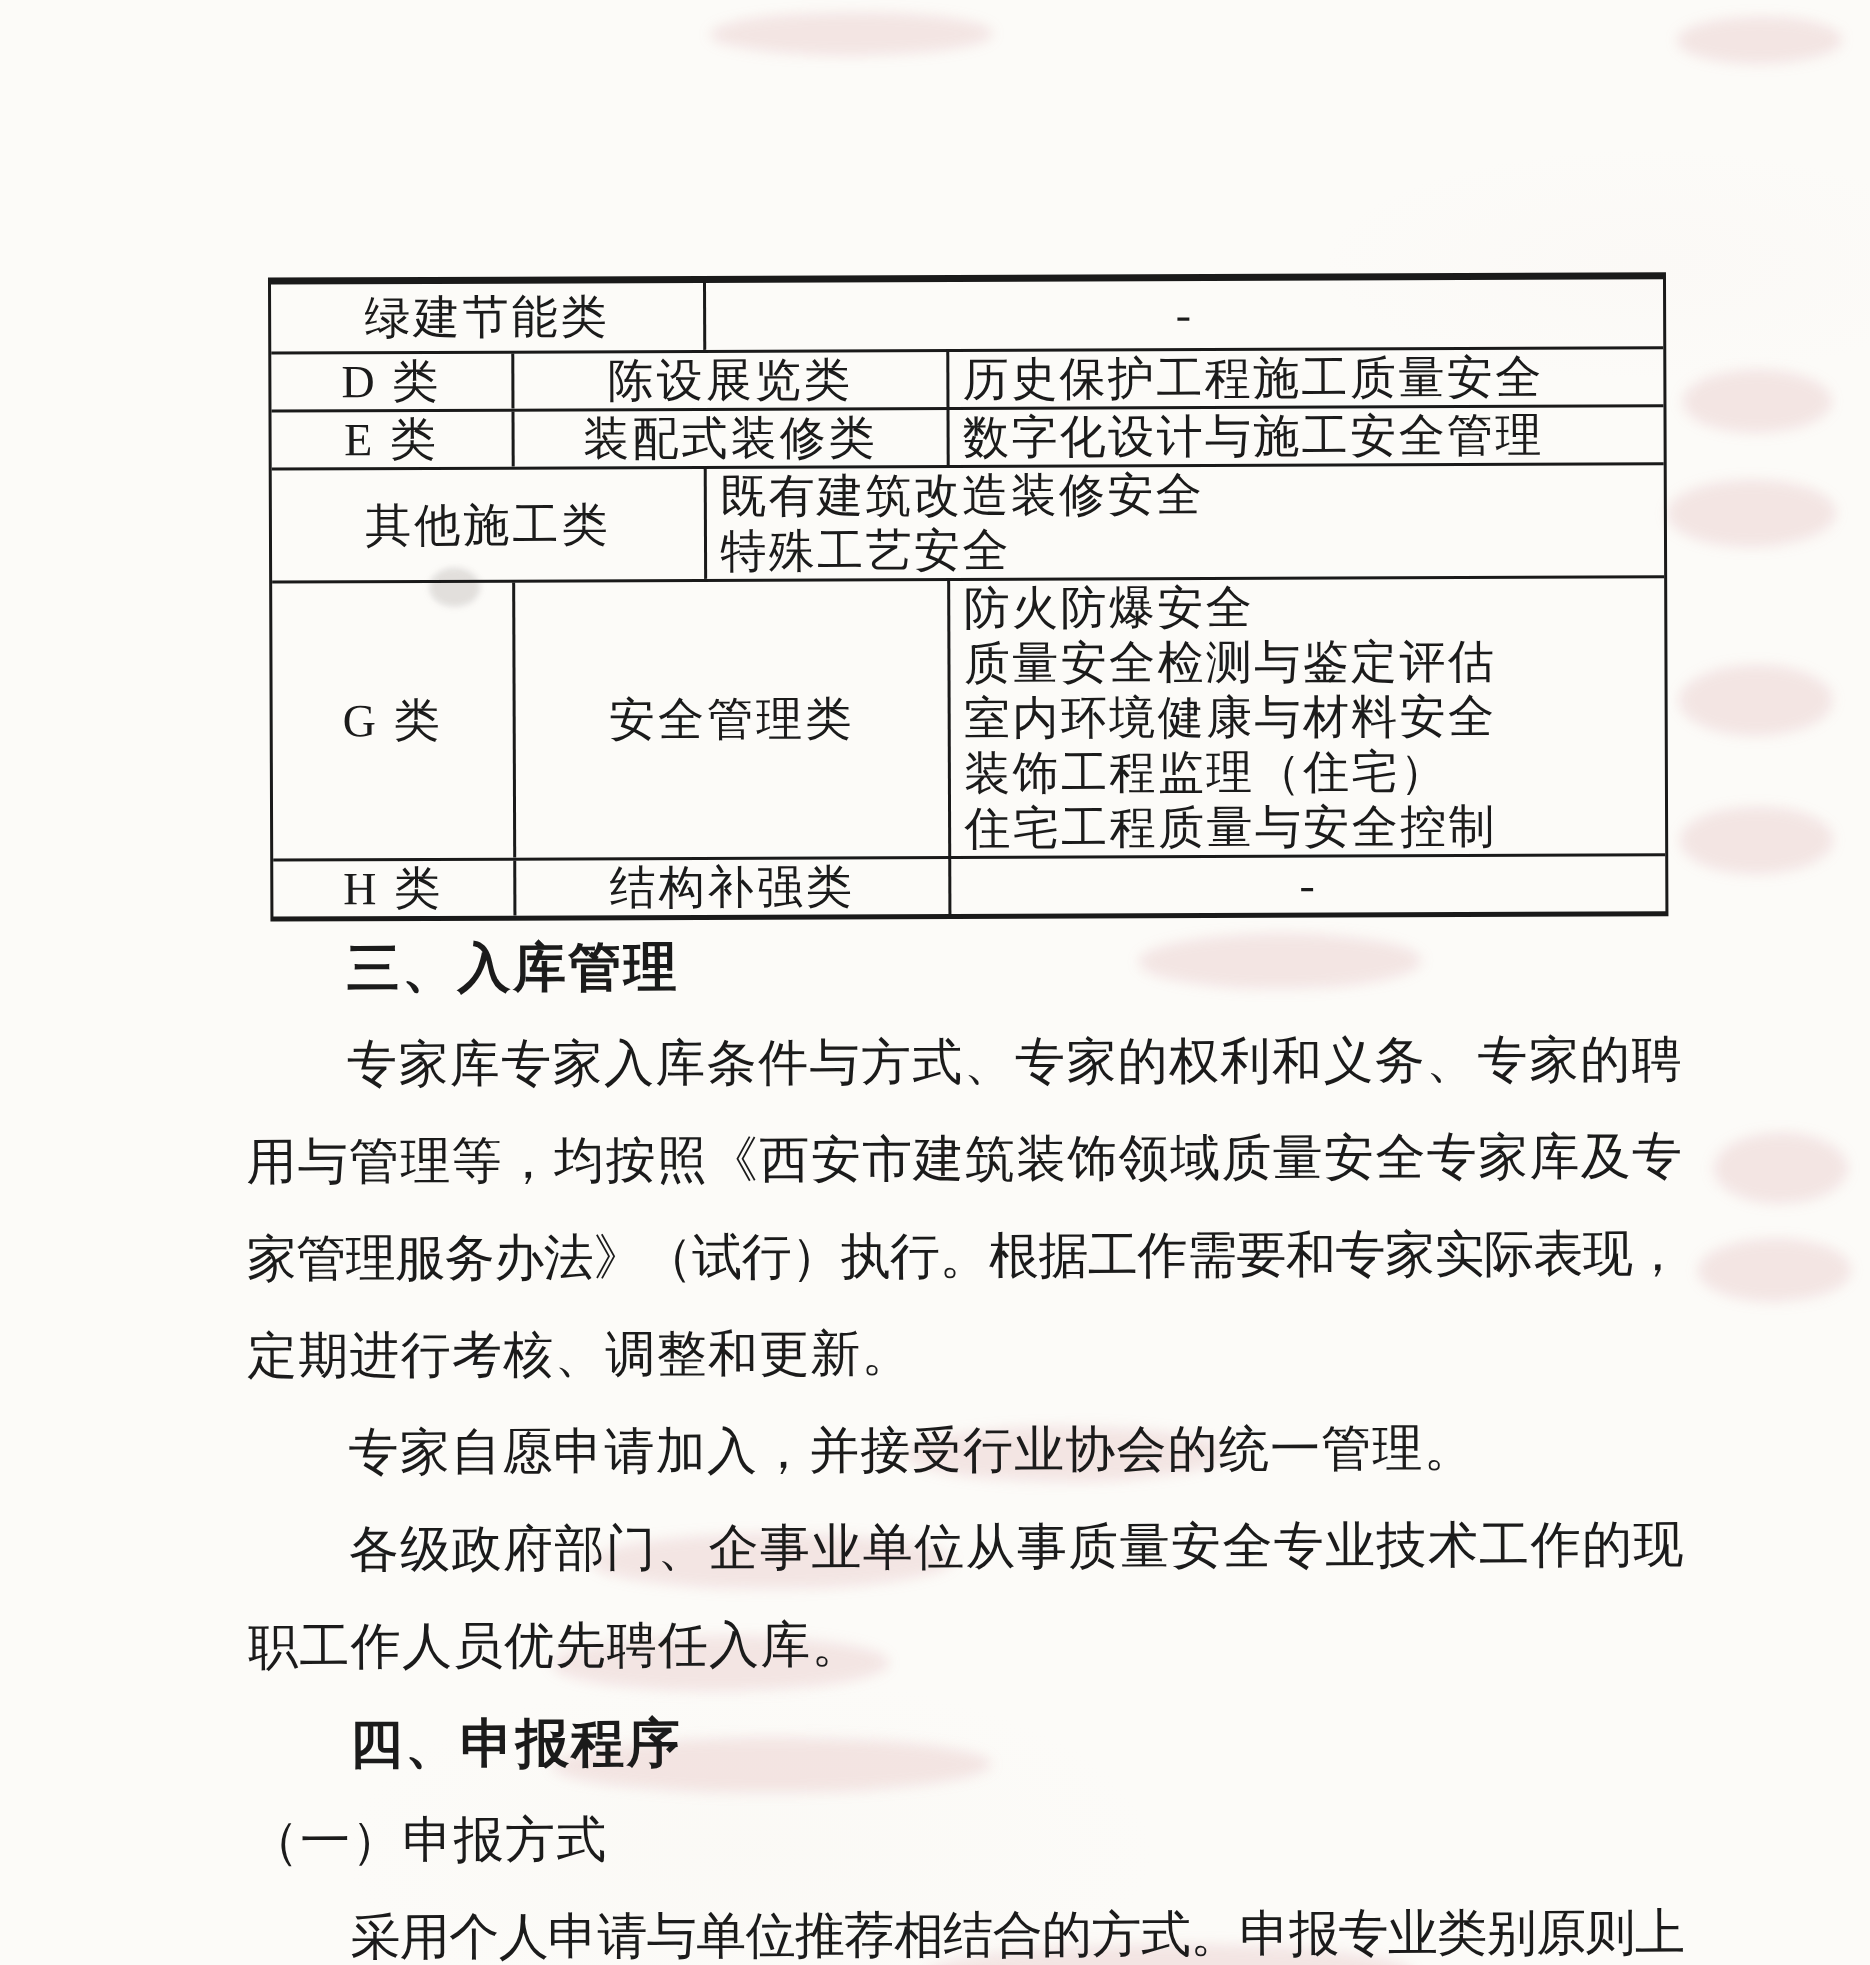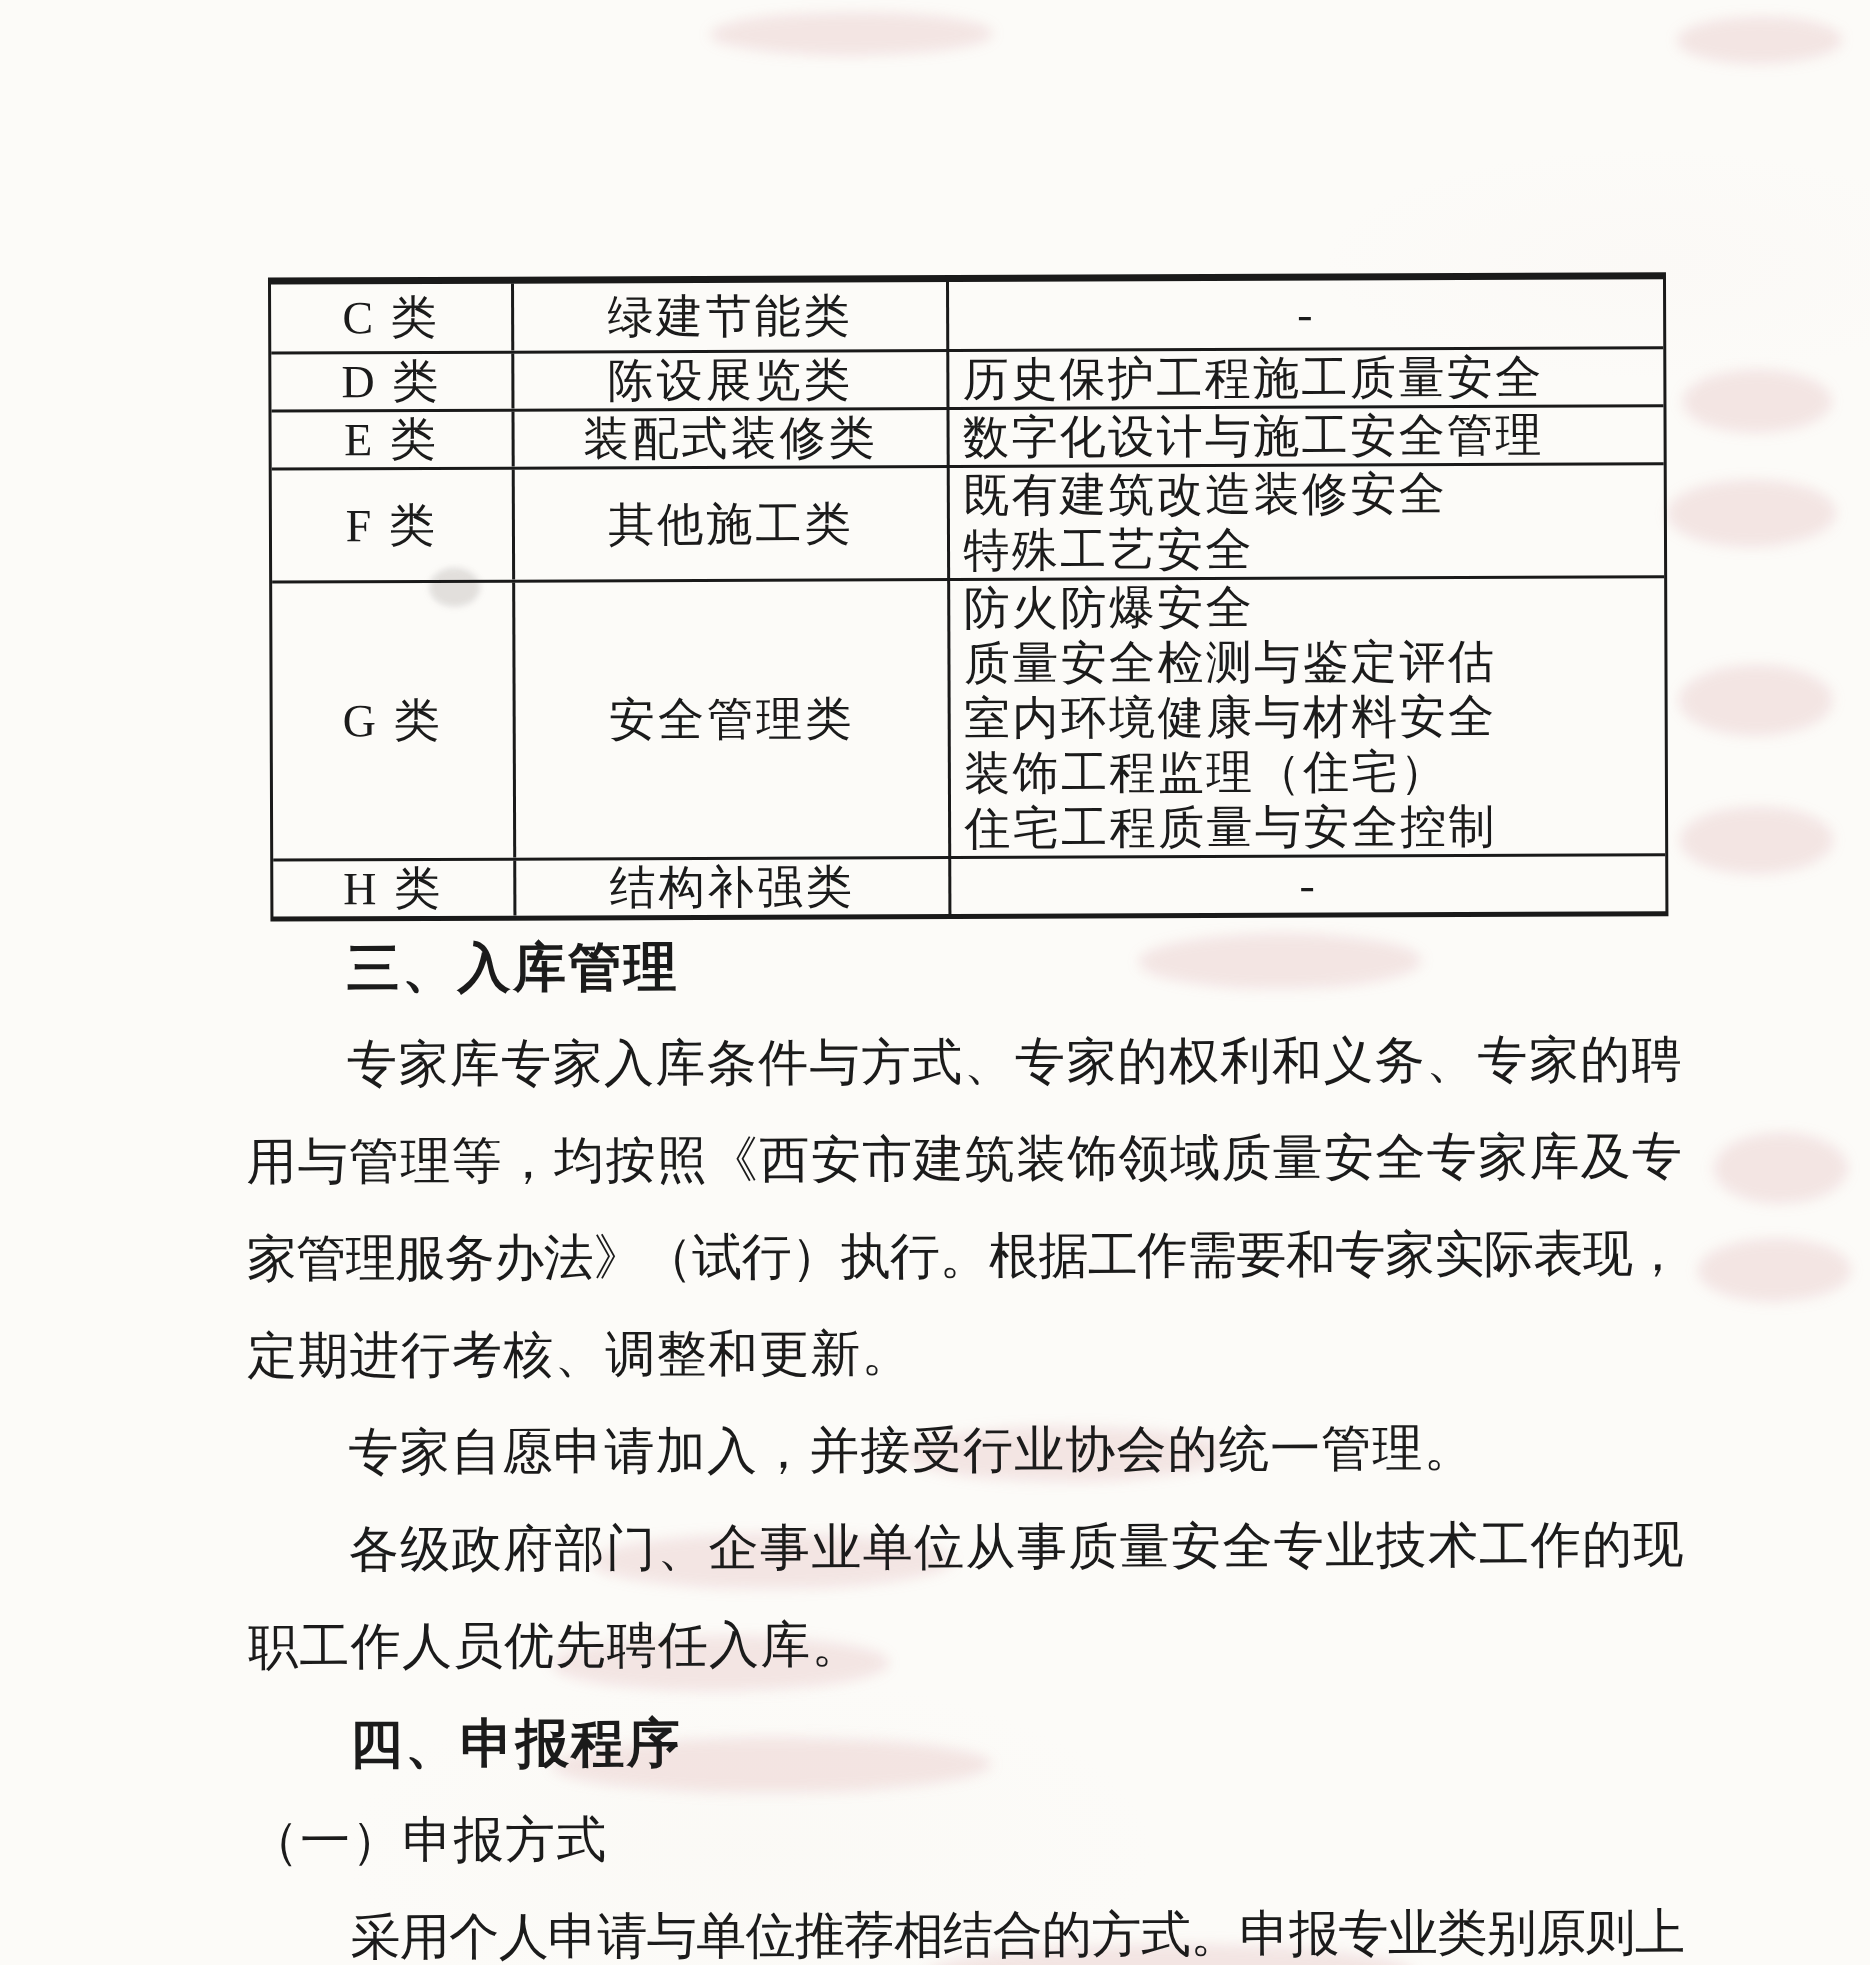--- a/index.html
+++ b/index.html
@@ -87,21 +87,20 @@
     <div class="sm" style="left:1698px; top:1242px;width:153px;  height:63px;"></div>
     <div class="sm" style="left:904px; top:1427px;width:322px;  height:55px;"></div>
     <div class="sm" style="left:590px; top:1533px;width:362px;  height:55px;"></div>
     <div class="sm" style="left:550px; top:1635px;width:338px;  height:55px;"></div>
     <div class="sm" style="left:550px; top:1737px;width:440px; height:55px;"></div>
     <div class="sm" style="left:924px; top:1945px;width:487px; height:59px;"></div>
 
     <div class="tbl">
 
       <div class="tr r-c">
-        <div class="c1">C 类</div>
         <div class="c2">绿建节能类</div>
         <div class="c3 center">
           <div class="item">-</div>
         </div>
       </div>
 
       <div class="tr r-d">
         <div class="c1">D 类</div>
         <div class="c2">陈设展览类</div>
         <div class="c3">
@@ -111,21 +110,20 @@
 
       <div class="tr r-e">
         <div class="c1">E 类</div>
         <div class="c2">装配式装修类</div>
         <div class="c3">
           <div class="item">数字化设计与施工安全管理</div>
         </div>
       </div>
 
       <div class="tr r-f">
-        <div class="c1">F 类</div>
         <div class="c2">其他施工类</div>
         <div class="c3">
           <div class="item">既有建筑改造装修安全</div>
           <div class="item">特殊工艺安全</div>
         </div>
       </div>
 
       <div class="tr r-g">
         <div class="c1">G 类</div>
         <div class="c2">安全管理类</div>

